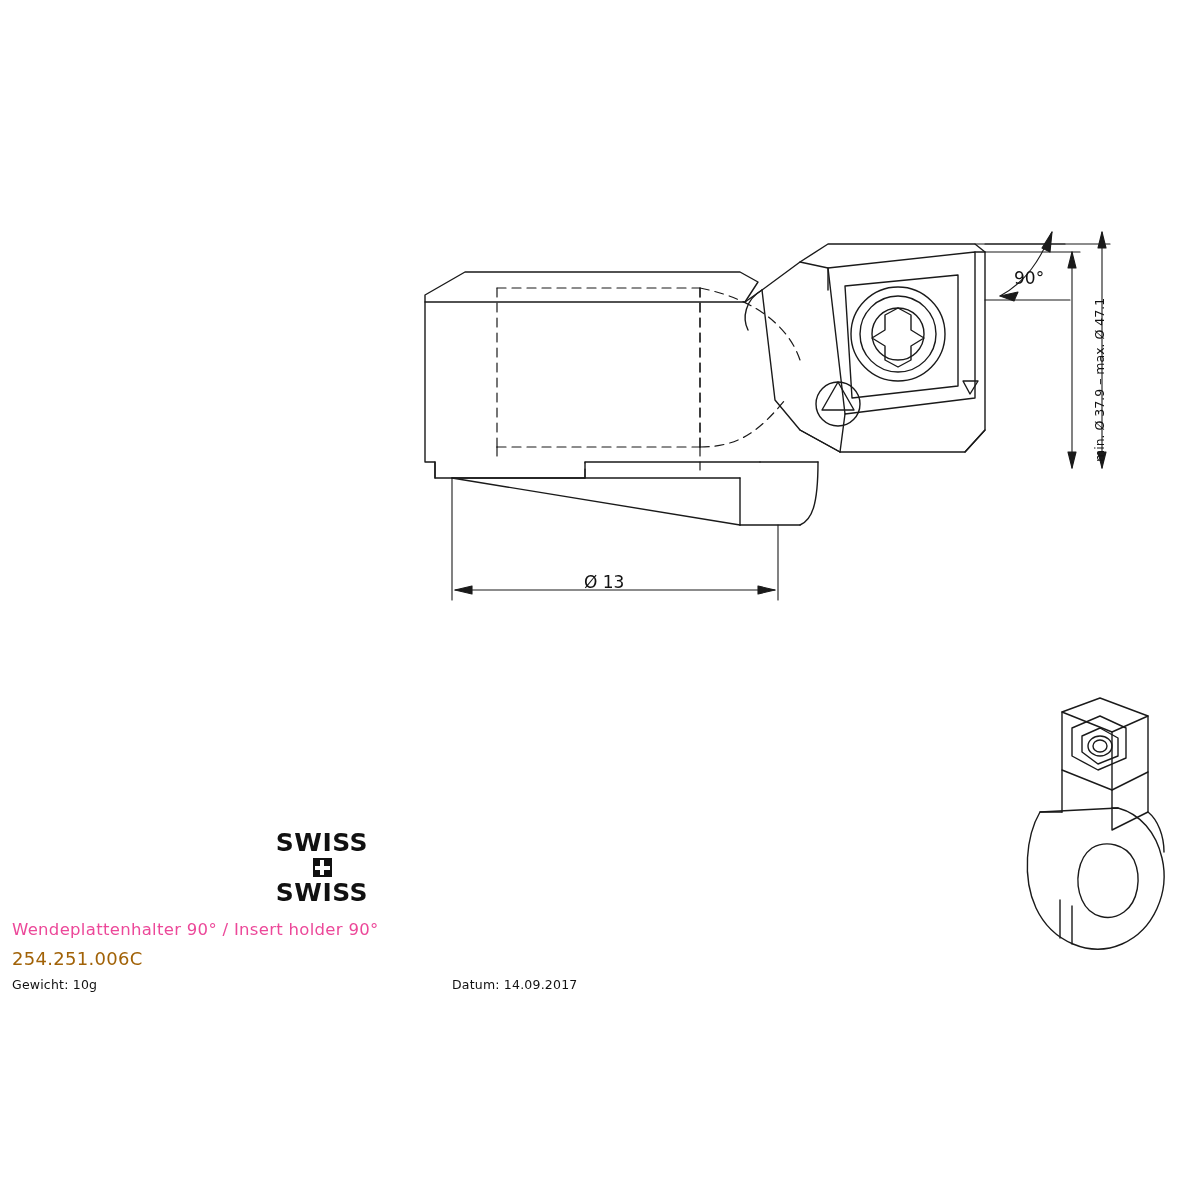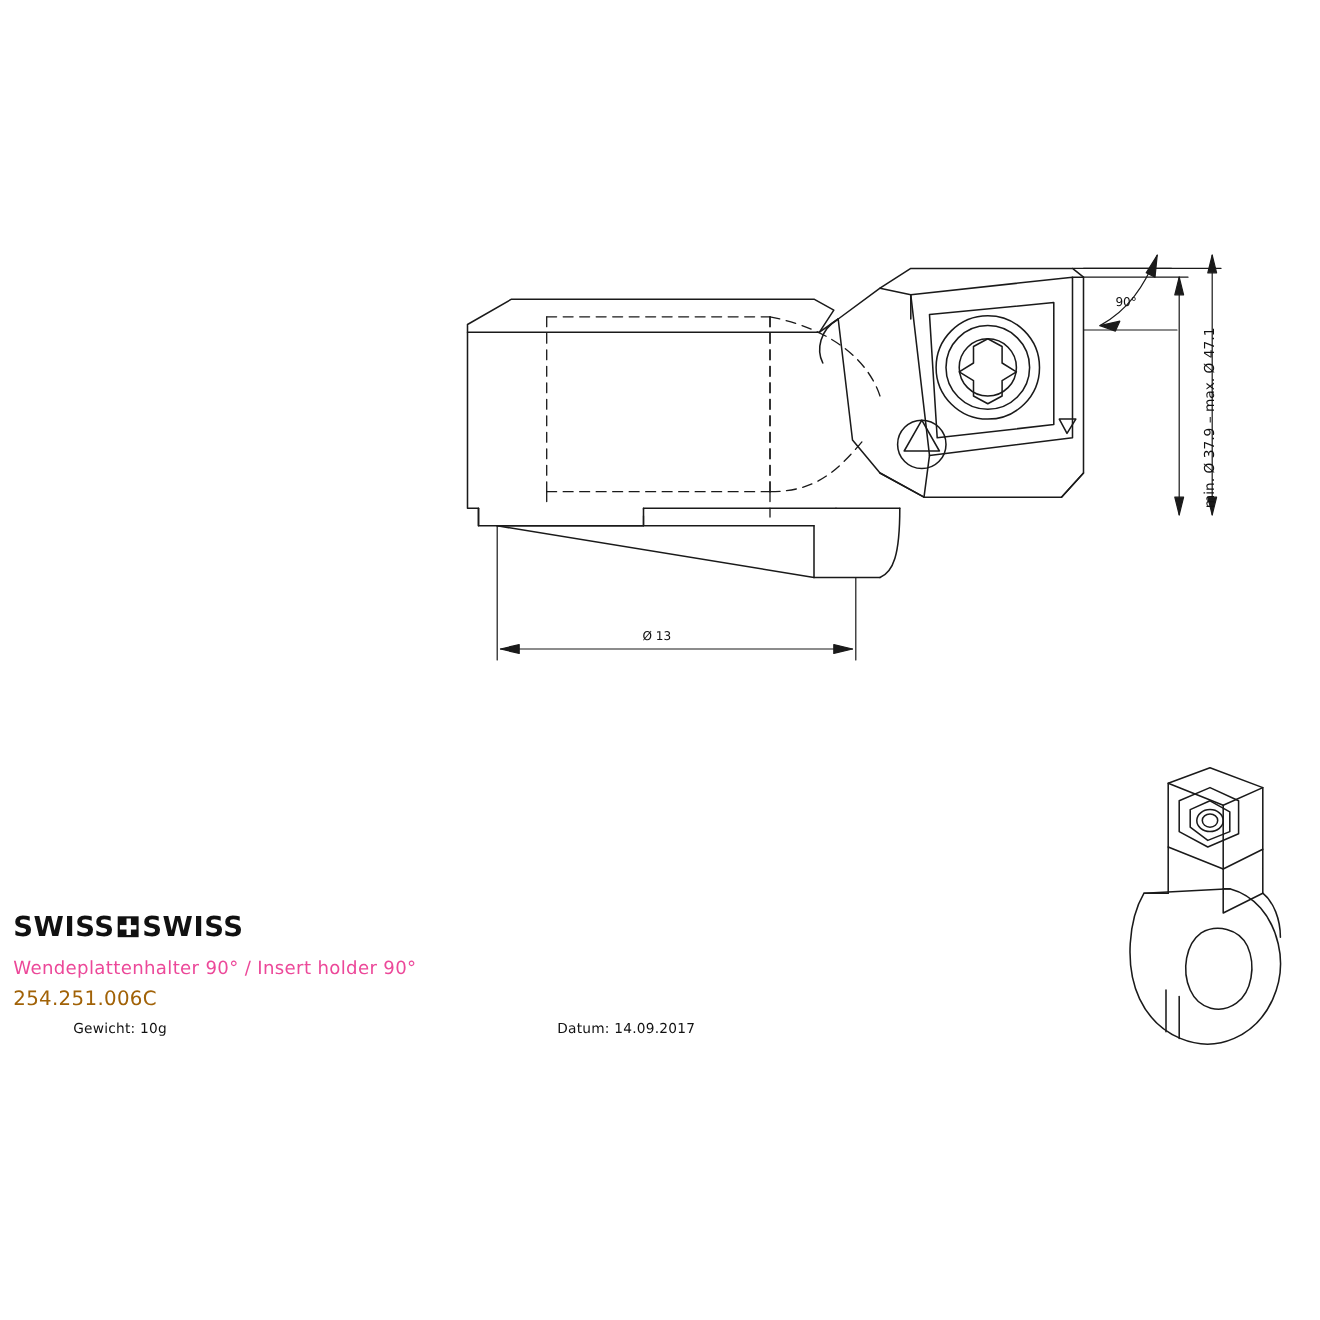--- a/index.html
+++ b/index.html
@@ -34,20 +34,21 @@
   }
   .brand {
     font-family: "DejaVu Sans", sans-serif;
     font-weight: bold;
     font-size: 25px;
     letter-spacing: 0.5px;
     color: #111111;
     display: flex;
     align-items: center;
     gap: 1px;
+    flex-direction: column;
   }
   .brand .plus-mark {
     display: inline-block;
     position: relative;
     width: 19px;
     height: 19px;
     background: #111111;
     margin: 0 2px;
     vertical-align: middle;
   }
@@ -86,27 +87,26 @@
     margin-top: 13px;
     letter-spacing: 0.2px;
     color: #111;
   }
   .bottom-row {
     margin-top: 8px;
     font-size: 12.5px;
     display: flex;
     letter-spacing: 0.2px;
     color: #111;
-    justify-content: flex-end;
   }
   .bottom-row .weight { width: 440px; }
   .bottom-row .date { }
   .dim-label {
     position: absolute;
-    font-size: 11px;
+    font-size: 17px;
     color: #111;
     white-space: nowrap;
   }
   .vert-label {
     position: absolute;
     font-size: 12.5px;
     color: #111;
     white-space: nowrap;
     transform-origin: left top;
     transform: rotate(-90deg);

